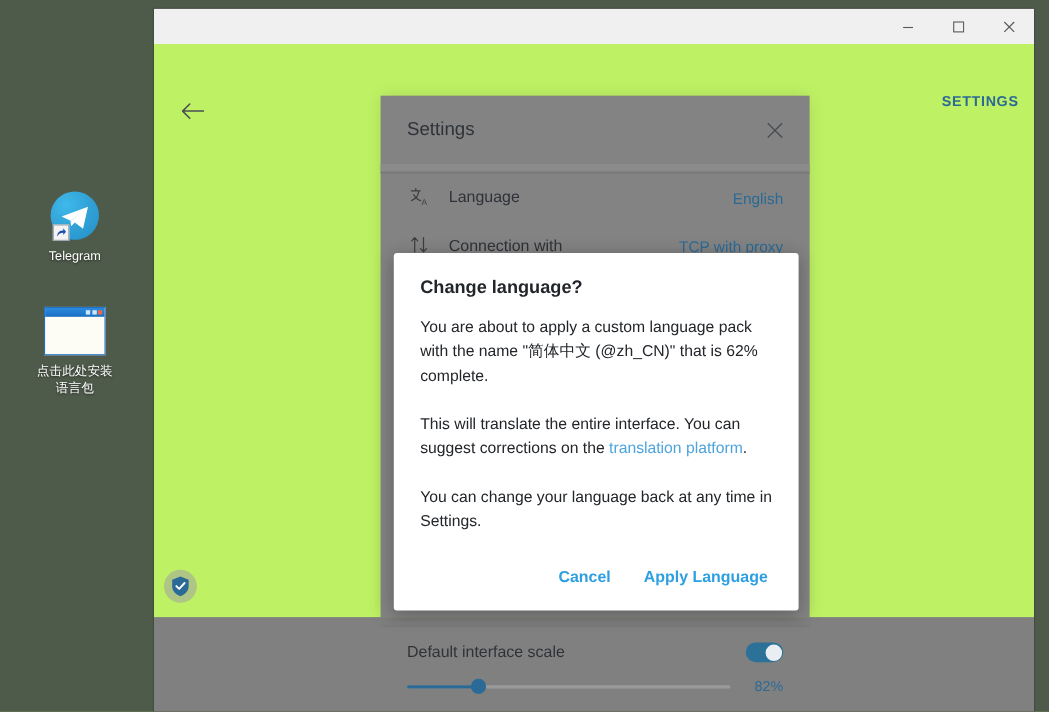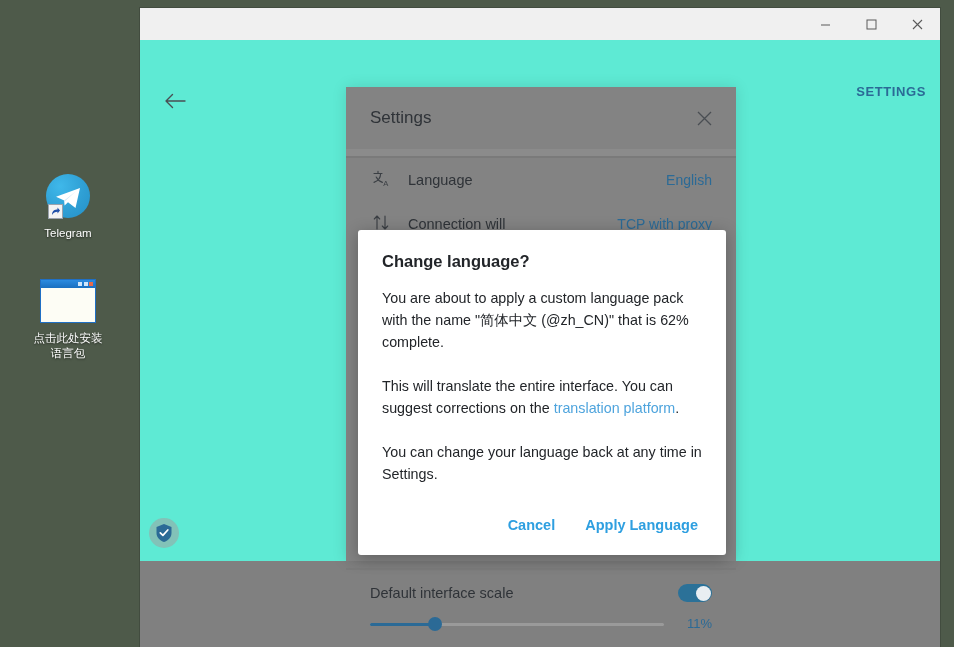--- a/index.html
+++ b/index.html
@@ -60,21 +60,21 @@
   }
   #titlebar {
     height:32px; background:#f0f0f0;
     display:flex; justify-content:flex-end; align-items:stretch;
   }
   .win-btn {
     width:46px; display:flex; align-items:center; justify-content:center;
     color:#5a5a5a; font-size:13px; cursor:default;
   }
 
-  #app-body { position:relative; height:521px; background:#5eead4; }
+  #app-body { position:relative; height:521px; background:#bef264; }
 
   #back-arrow {
     position:absolute; left:18px; top:44px; width:34px; height:34px;
     display:flex; align-items:center; justify-content:center; cursor:pointer;
   }
 
   #settings-word {
     position:absolute; right:14px; top:44px;
     color:#2b6a96; font-size:13px; font-weight:bold; letter-spacing:.6px;
   }
@@ -261,39 +261,39 @@
         <div class="nm">Language</div>
         <div class="vl">English</div>
       </div>
 
       <div class="srow">
         <div class="ic">
           <svg width="19" height="17" viewBox="0 0 19 17">
             <path d="M5 15 V2 M5 2 L2.3 5 M5 2 L7.7 5 M13 2 V15 M13 15 L10.3 12 M13 15 L15.7 12" stroke="#3b3f44" stroke-width="1.15" fill="none" stroke-linecap="round" stroke-linejoin="round"></path>
           </svg>
         </div>
-        <div class="nm">Connection will</div>
+        <div class="nm">Connection with</div>
         <div class="vl">TCP with proxy</div>
       </div>
 
       <div id="scale-block">
         <div class="panel-sep"></div>
         <div id="scale-head">
           <div id="scale-label">Default interface scale</div>
           <div class="toggle">
             <div class="knob"></div>
           </div>
         </div>
         <div id="scale-slider-row">
           <div class="slider">
             <div class="track"></div>
             <div class="fill" style="width: 22%;"></div>
             <div class="thumb" style="left: 22%;"></div>
           </div>
-          <div id="scale-value">11%</div>
+          <div id="scale-value">82%</div>
         </div>
         <div id="themes">
           
           
           
           
         </div>
       </div>
 
     </div>

